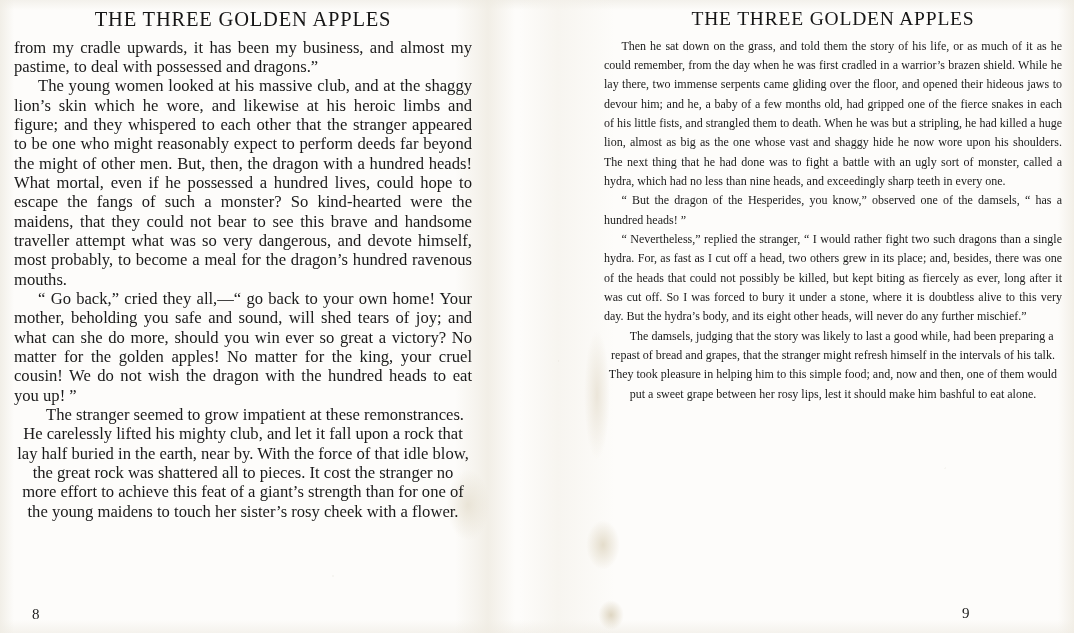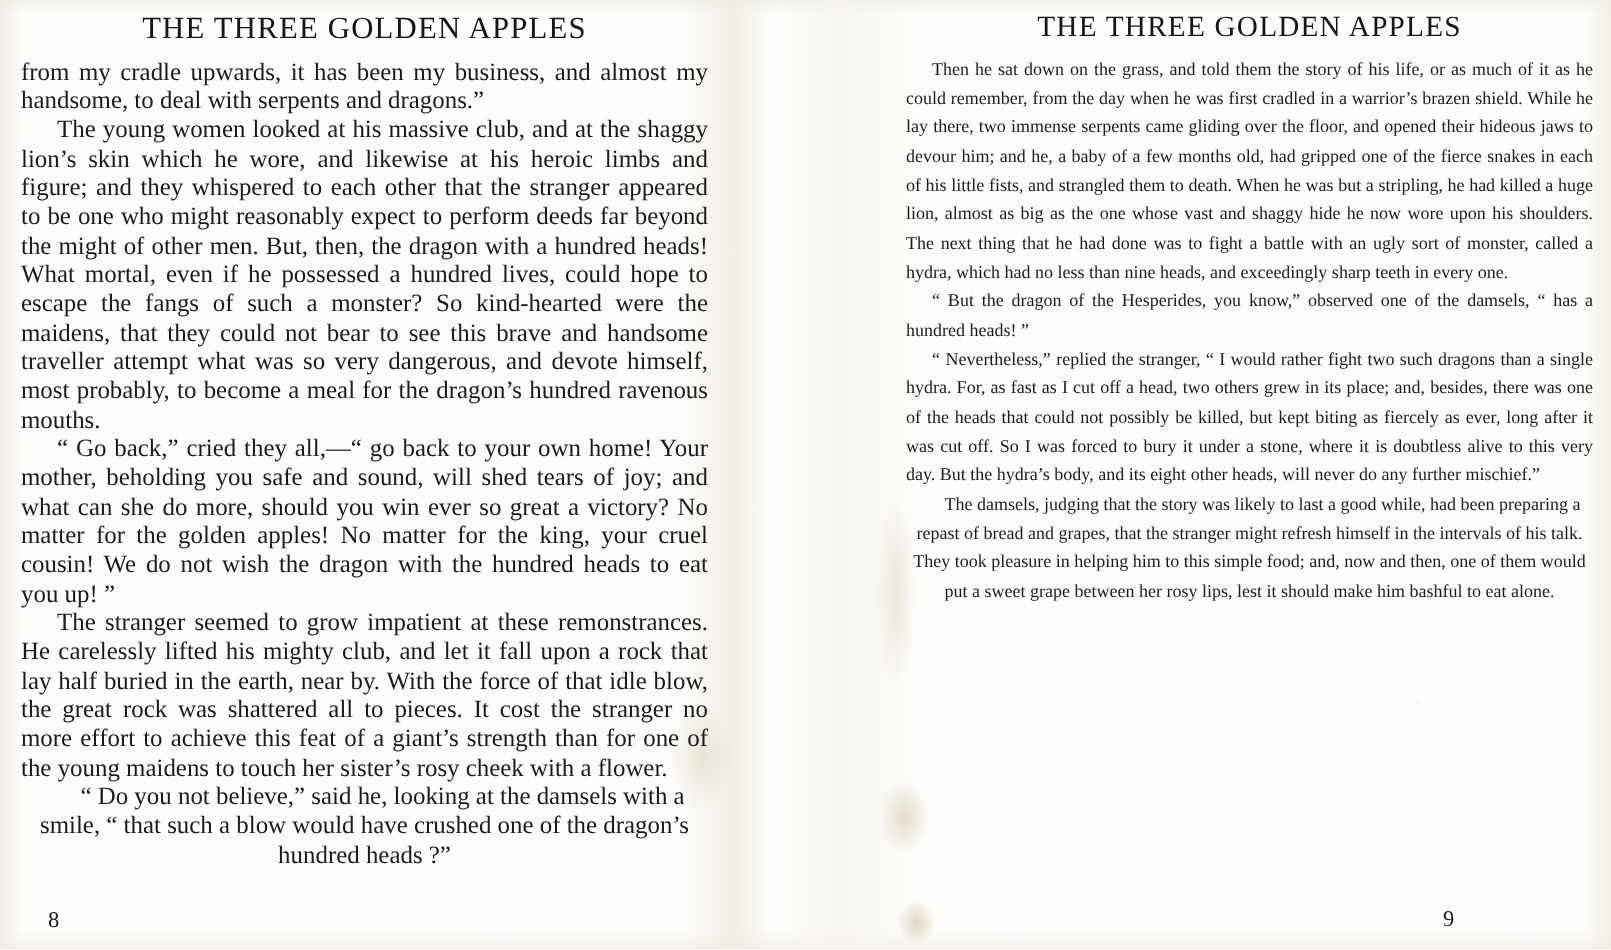--- a/index.html
+++ b/index.html
@@ -155,25 +155,24 @@
   <div class="tint tint-gutter-b"></div>
   <div class="tint tint-right-edge"></div>
   <div class="tint tint-foxing-1"></div>
   <div class="tint tint-foxing-2"></div>
   <div class="tint tint-foxing-3"></div>
   <div class="tint tint-foxing-4"></div>
 
   <div class="page page-left">
     <h1 class="running-head">THE THREE GOLDEN APPLES</h1>
     <div class="body-text">
-      <p class="no-indent">from my cradle upwards, it has been my business, and almost my handsome, to deal with serpents and dragons.”</p>
+      <p class="no-indent">from my cradle upwards, it has been my business, and almost my pastime, to deal with possessed and dragons.”</p>
       <p>The young women looked at his massive club, and at the shaggy lion’s skin which he wore, and likewise at his heroic limbs and figure; and they whispered to each other that the stranger appeared to be one who might reasonably expect to perform deeds far beyond the might of other men.  But, then, the dragon with a hundred heads!  What mortal, even if he possessed a hundred lives, could hope to escape the fangs of such a monster?  So kind-hearted were the maidens, that they could not bear to see this brave and handsome traveller attempt what was so very dangerous, and devote himself, most probably, to become a meal for the dragon’s hundred ravenous mouths.</p>
       <p>“ Go back,” cried they all,—“ go back to your own home! Your mother, beholding you safe and sound, will shed tears of joy; and what can she do more, should you win ever so great a victory?  No matter for the golden apples!  No matter for the king, your cruel cousin!  We do not wish the dragon with the hundred heads to eat you up! ”</p>
       <p>The stranger seemed to grow impatient at these remonstrances.  He carelessly lifted his mighty club, and let it fall upon a rock that lay half buried in the earth, near by.  With the force of that idle blow, the great rock was shattered all to pieces.  It cost the stranger no more effort to achieve this feat of a giant’s strength than for one of the young maidens to touch her sister’s rosy cheek with a flower.</p>
-      <p>“ Do you not believe,” said he, looking at the damsels with a smile, “ that such a blow would have crushed one of the dragon’s hundred heads ?”</p>
     </div>
   </div>
 
   <div class="page page-right">
     <h1 class="running-head">THE THREE GOLDEN APPLES</h1>
     <div class="body-text">
       <p>Then he sat down on the grass, and told them the story of his life, or as much of it as he could remember, from the day when he was first cradled in a warrior’s brazen shield.  While he lay there, two immense serpents came gliding over the floor, and opened their hideous jaws to devour him; and he, a baby of a few months old, had gripped one of the fierce snakes in each of his little fists, and strangled them to death.  When he was but a stripling, he had killed a huge lion, almost as big as the one whose vast and shaggy hide he now wore upon his shoulders.  The next thing that he had done was to fight a battle with an ugly sort of monster, called a hydra, which had no less than nine heads, and exceedingly sharp teeth in every one.</p>
       <p>“ But the dragon of the Hesperides, you know,” observed one of the damsels, “ has a hundred heads! ”</p>
       <p>“ Nevertheless,” replied the stranger, “ I would rather fight two such dragons than a single hydra.  For, as fast as I cut off a head, two others grew in its place; and, besides, there was one of the heads that could not possibly be killed, but kept biting as fiercely as ever, long after it was cut off.  So I was forced to bury it under a stone, where it is doubtless alive to this very day.  But the hydra’s body, and its eight other heads, will never do any further mischief.”</p>
       <p>The damsels, judging that the story was likely to last a good while, had been preparing a repast of bread and grapes, that the stranger might refresh himself in the intervals of his talk.  They took pleasure in helping him to this simple food; and, now and then, one of them would put a sweet grape between her rosy lips, lest it should make him bashful to eat alone.</p>

